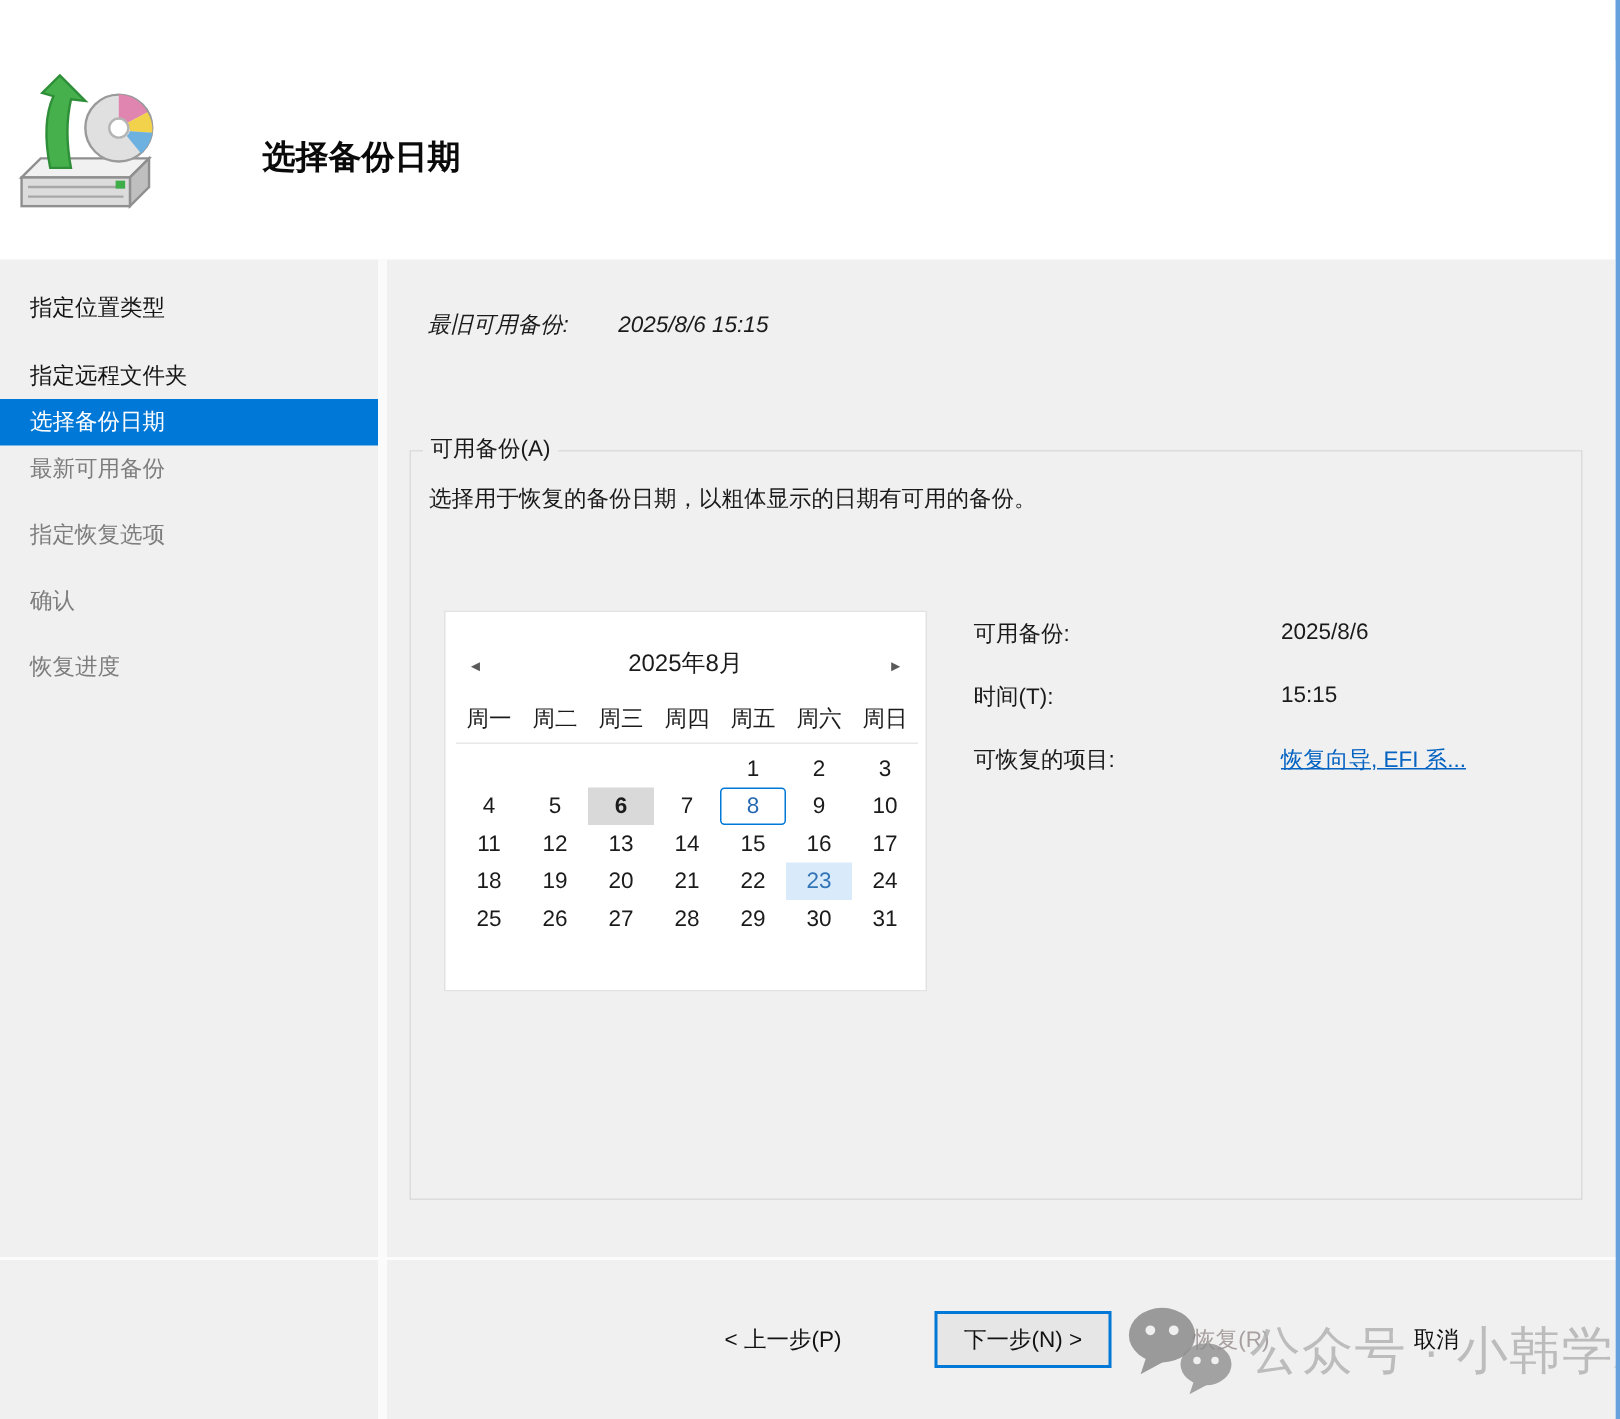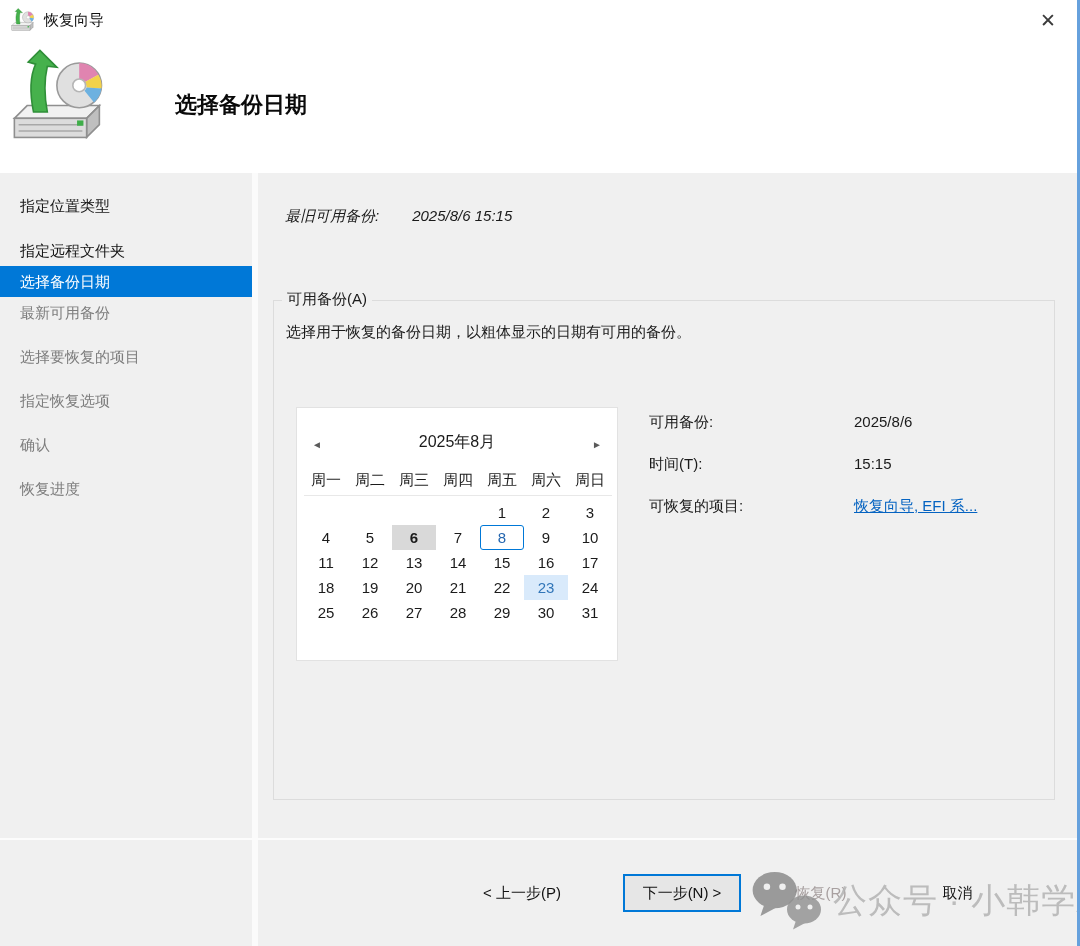--- a/index.html
+++ b/index.html
@@ -113,44 +113,34 @@
       <ellipse cx="19" cy="15" rx="17" ry="14" fill="currentColor"></ellipse>
       <path d="M11 26 L8 35 L21 28 Z" fill="currentColor"></path>
       <circle cx="13" cy="12.5" r="2.5" fill="#efefef"></circle>
       <circle cx="25" cy="12.5" r="2.5" fill="#efefef"></circle>
     </g>
   </defs>
 </svg>
 
 <div class="window">
 
-  <div class="titlebar">
-    <svg class="titlebar-icon" viewBox="0 0 96 90">
-        <use href="#restore-sym"></use>
-      </svg>
-    <span class="titlebar-title">恢复向导</span>
-    <button class="close-btn">
-      <span>✕</span>
-    </button>
-  </div>
 
   <div class="header">
     <svg class="header-icon" viewBox="0 0 96 90">
         <use href="#restore-sym"></use>
       </svg>
     <div class="page-title">选择备份日期</div>
   </div>
 
   <div class="bodyarea">
     <nav class="sidebar" id="sidebar">
         <div class="side-item done">指定位置类型</div>
         <div class="side-item done">指定远程文件夹</div>
         <div class="side-item current">选择备份日期</div>
         <div class="side-item future">最新可用备份</div>
-        <div class="side-item future">选择要恢复的项目</div>
         <div class="side-item future">指定恢复选项</div>
         <div class="side-item future">确认</div>
         <div class="side-item future">恢复进度</div>
       </nav>
     <div class="separator-v"></div>
 
     <main class="content">
       <div class="info-row" id="row-oldest">
         <span class="lbl">最旧可用备份:</span>
         <span>2025/8/6 15:15</span>

